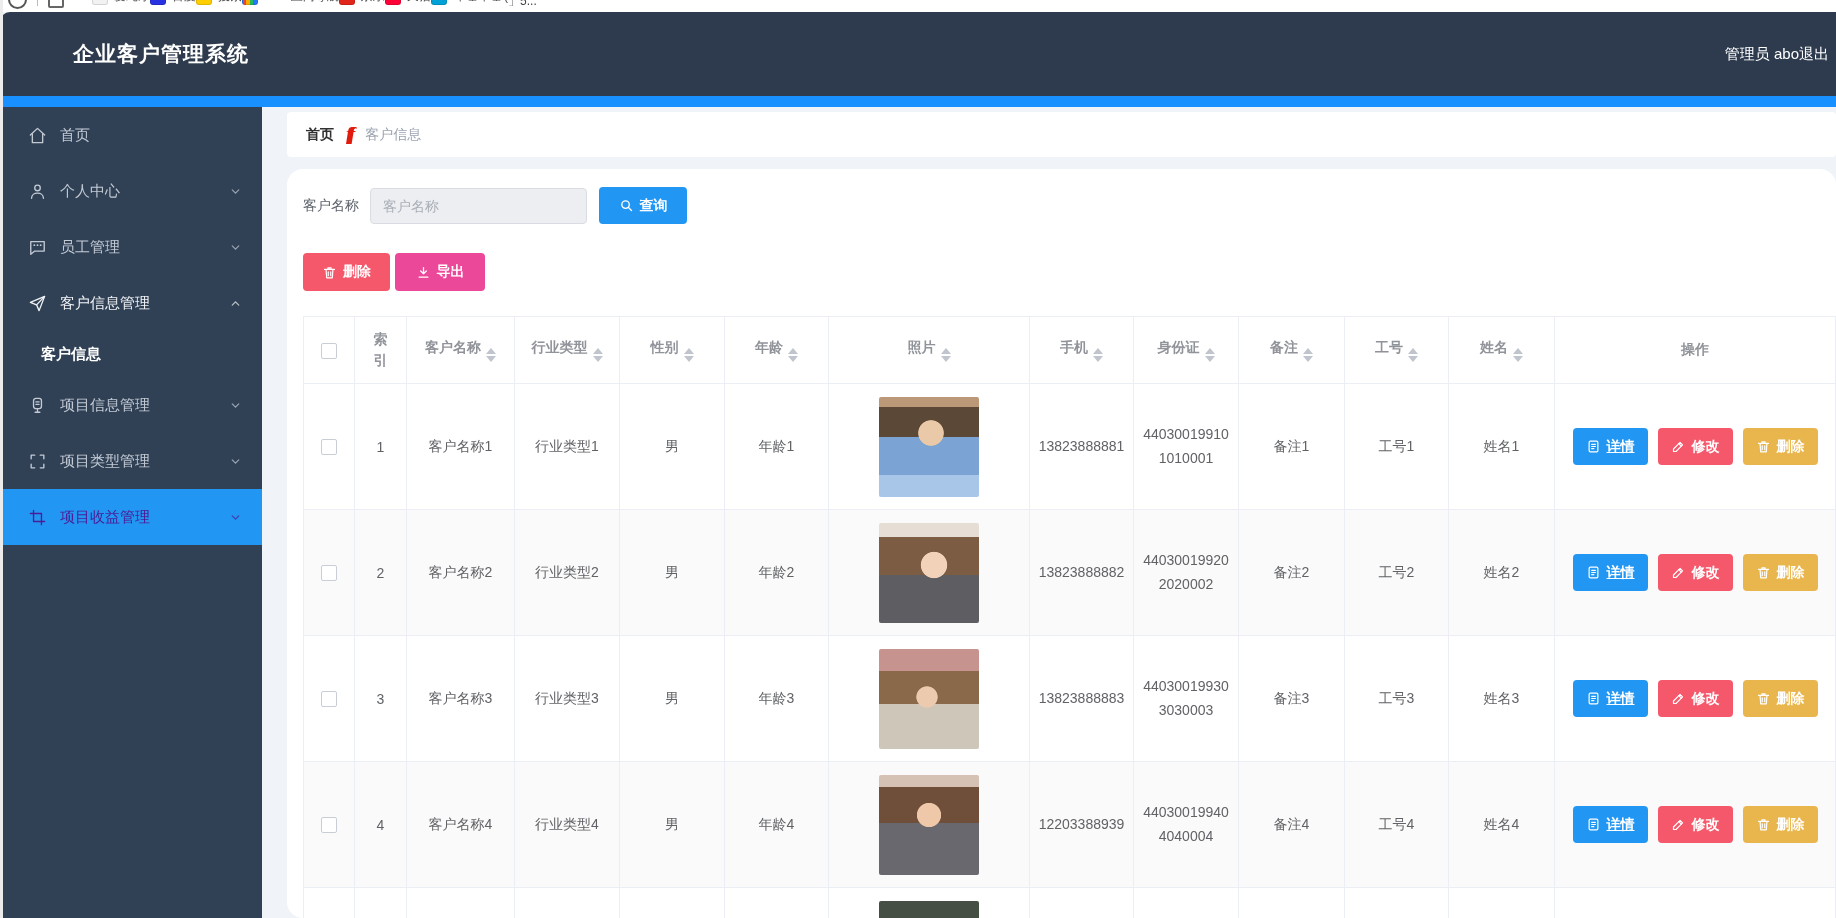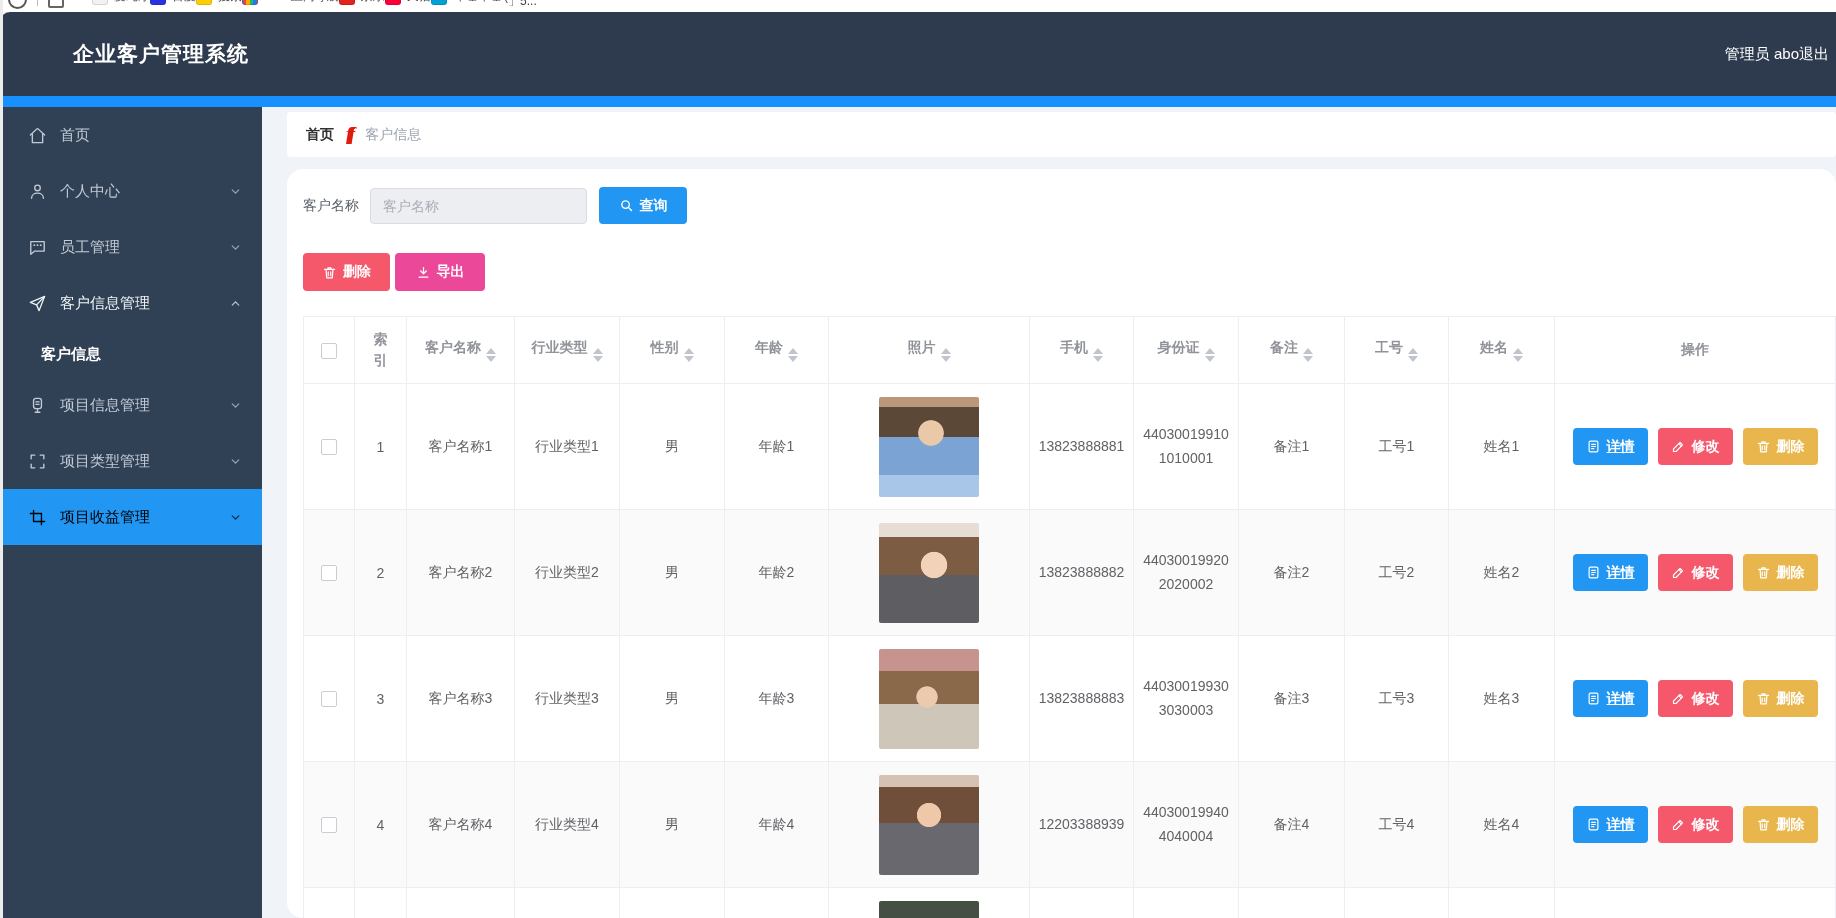--- a/index.html
+++ b/index.html
@@ -27,21 +27,21 @@
   .accent-bar{position:absolute;top:96px;left:0;right:0;height:11px;background:#1890ff;z-index:5;}
 
   
   .sidebar{position:absolute;top:107px;left:0;bottom:0;width:262px;background:#304156;z-index:4;}
   .menu-item{height:56px;display:flex;align-items:center;padding:0 20px 0 28px;
     color:#c3cad4;font-size:15px;cursor:pointer;}
   .menu-item .mi{width:19px;height:19px;margin-right:13px;flex:none;}
   .menu-label{flex:1;white-space:nowrap;}
   .chev{width:13px;height:13px;opacity:.7;flex:none;}
   .menu-item.parent-open{color:#f0f2f5;}
-  .menu-item.active-parent{background:#2196f3;color:#000000;}
+  .menu-item.active-parent{background:#2196f3;color:#4c1d95;}
   .sub-item{height:46px;display:flex;align-items:center;padding-left:41px;
     color:#fff;font-weight:700;font-size:15px;cursor:pointer;}
 
   
   .main{position:absolute;left:262px;top:107px;right:0;bottom:0;background:#f0f3f7;overflow:hidden;}
   .crumb-card{margin:5px 0 0 25px;height:45px;background:#fff;border-radius:4px;
     display:flex;align-items:center;padding-left:19px;}
   .crumb-home{font-size:14px;font-weight:700;color:#303133;}
   .crumb-sep{color:#e11b0c;font-family:"Liberation Serif","DejaVu Serif",serif;font-style:italic;
     font-weight:700;font-size:18px;letter-spacing:-4px;margin:0 14px 0 12px;}

